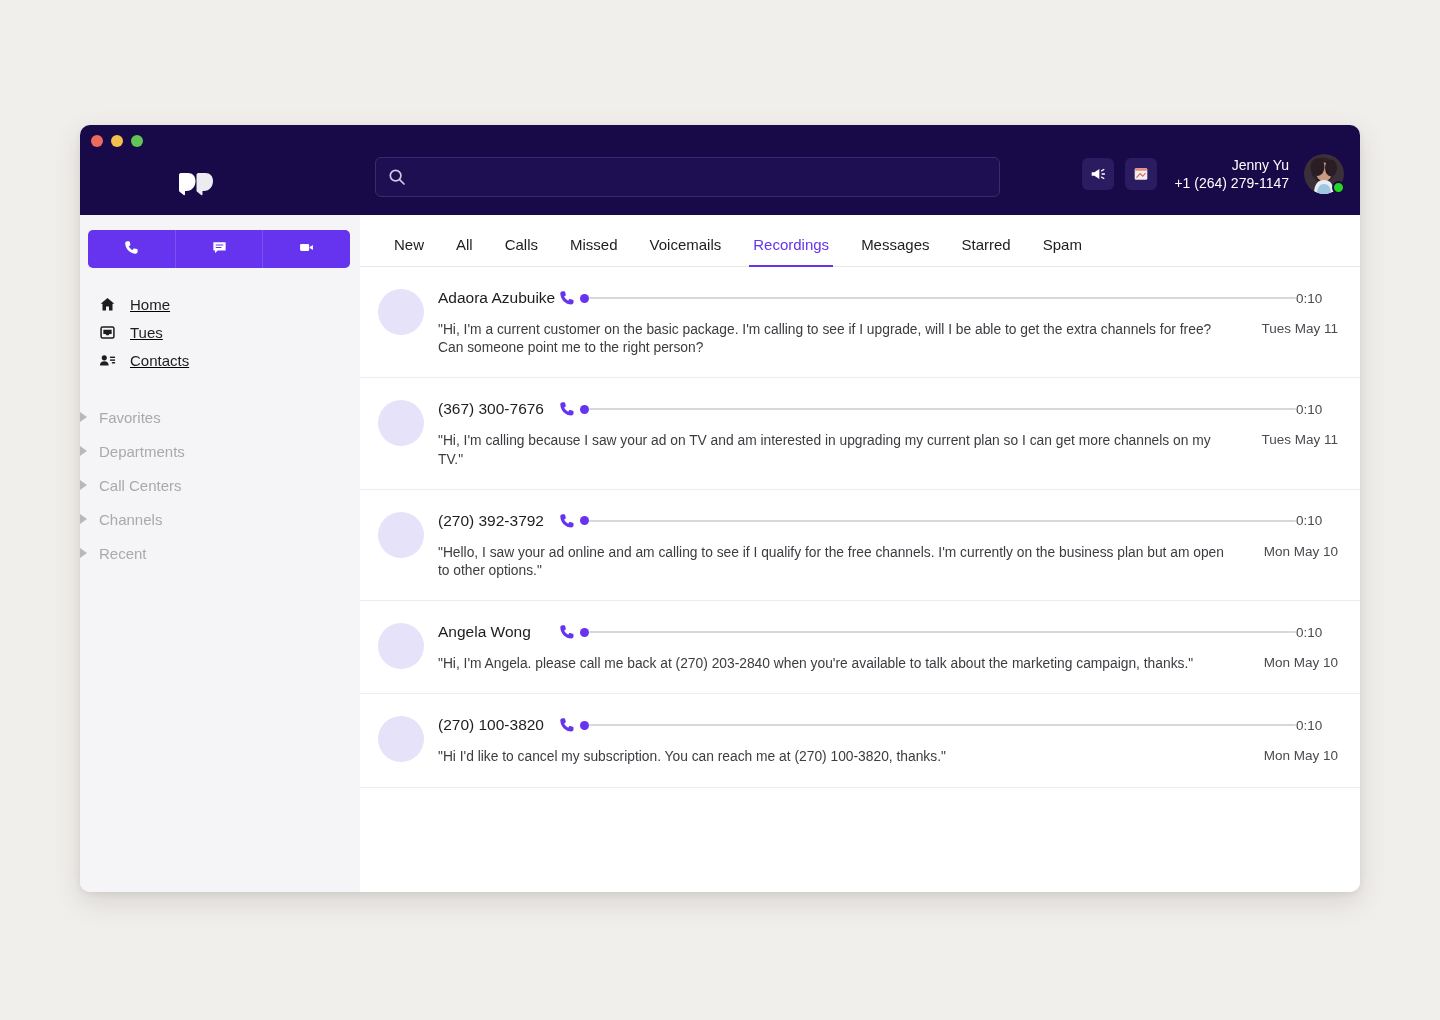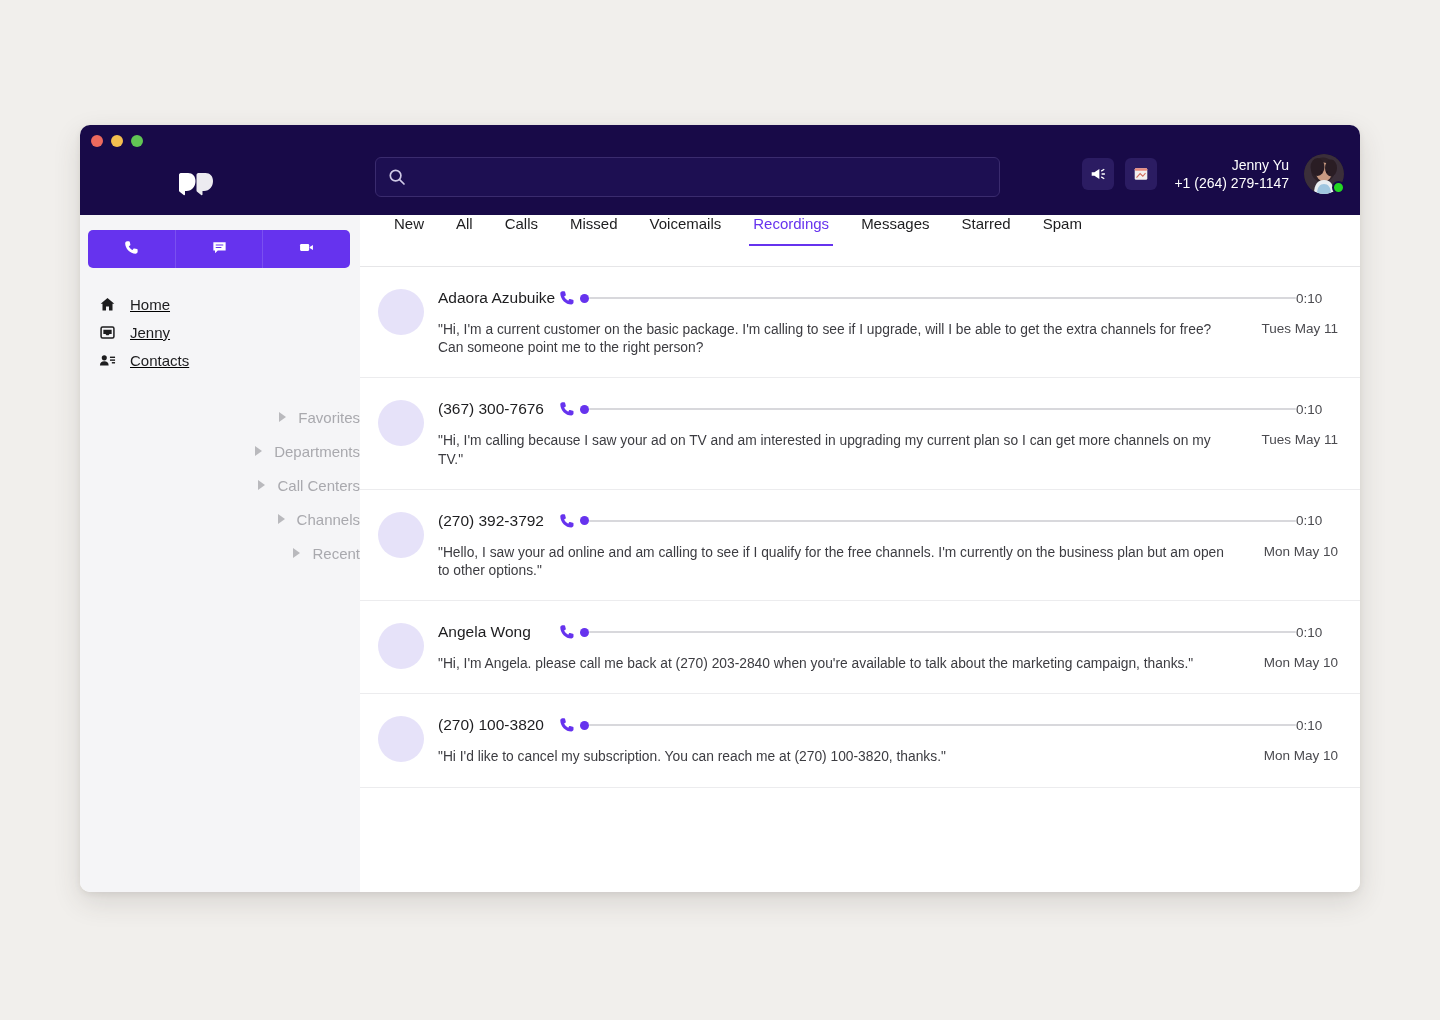--- a/index.html
+++ b/index.html
@@ -175,24 +175,22 @@
     text-decoration: underline;
   }
   .nav-item .ic { width: 18px; height: 18px; flex: 0 0 18px; display:flex; align-items:center; justify-content:center;}
   .nav-item .lbl { font-size: 15px; color: #1d1d1f; }
 
   .nav-groups { margin-top: 26px; }
   .group-item {
     display: flex;
     align-items: center;
     gap: 12px;
-    padding-left: 20px;
     height: 34px;
     cursor: pointer;
-    justify-content: flex-end;
   }
   .group-item .caret {
     width: 0; height: 0;
     border-left: 7px solid #b9b9bd;
     border-top: 5px solid transparent;
     border-bottom: 5px solid transparent;
     flex: 0 0 7px;
   }
   .group-item .lbl { font-size: 15px; color: #a9a9ae; }
 
@@ -202,21 +200,21 @@
     background: #ffffff;
     display: flex;
     flex-direction: column;
     min-width: 0;
   }
 
   .tabs {
     height: 52px;
     flex: 0 0 52px;
     display: flex;
-    align-items: flex-start;
+    align-items: flex-end;
     gap: 0;
     padding: 0 0 0 18px;
     border-bottom: 1px solid #e6e6e8;
   }
   .tab {
     position: relative;
     padding: 0 16px 13px 16px;
     font-size: 15px;
     color: #1d1d1f;
     cursor: pointer;
@@ -433,21 +431,21 @@
           <span class="lbl">Home</span>
         </div>
 
         <div class="nav-item">
           <span class="ic">
             <svg viewBox="0 0 18 18" width="17" height="17">
               <rect x="2.2" y="3.2" width="13.6" height="11.6" rx="1.6" fill="none" stroke="#1d1d1f" stroke-width="1.6"></rect>
               <path d="M4.6 6.2 L13.4 6.2 L13.4 10.6 L11.1 10.6 L10.2 11.9 L7.8 11.9 L6.9 10.6 L4.6 10.6 Z" fill="#1d1d1f"></path>
             </svg>
           </span>
-          <span class="lbl">Jenny</span>
+          <span class="lbl">Tues</span>
         </div>
 
         <div class="nav-item">
           <span class="ic">
             <svg viewBox="0 0 18 18" width="17" height="17">
               <circle cx="5.6" cy="6.2" r="2.7" fill="#1d1d1f"></circle>
               <path d="M1 14.2 C1 11.2 2.9 9.8 5.6 9.8 C8.3 9.8 10.2 11.2 10.2 14.2 Z" fill="#1d1d1f"></path>
               <line x1="11.6" y1="5.6" x2="17" y2="5.6" stroke="#1d1d1f" stroke-width="1.5"></line>
               <line x1="11.6" y1="8.6" x2="17" y2="8.6" stroke="#1d1d1f" stroke-width="1.5"></line>
               <line x1="13.6" y1="11.4" x2="17" y2="11.4" stroke="#1d1d1f" stroke-width="1.5"></line>

